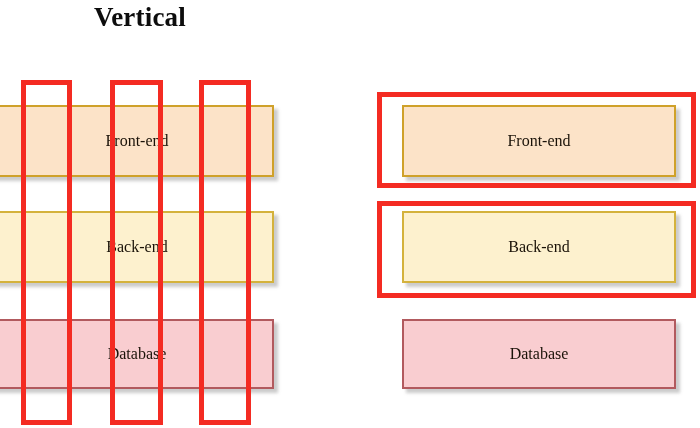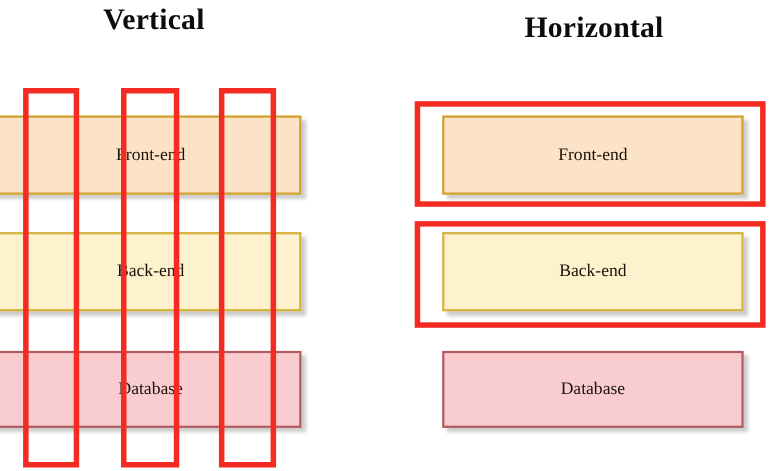--- a/index.html
+++ b/index.html
@@ -82,21 +82,20 @@
   #slice-h-1 { left: 377px; top: 92px;  width: 319px; height: 96px; }
   #slice-h-2 { left: 377px; top: 201px; width: 319px; height: 97px; }
 </style>
 </head>
 <body>
 
 <div id="diagram">
 
   <div class="col-title" id="title-vertical">Vertical</div>
 
-  <div class="col-title" id="title-horizontal">Horizontal</div>
 
   <div class="tier tier-frontend" id="v-frontend">
     <span class="v-label">Front-end</span>
   </div>
 
   <div class="tier tier-backend" id="v-backend">
     <span class="v-label">Back-end</span>
   </div>
 
   <div class="tier tier-database" id="v-database">

